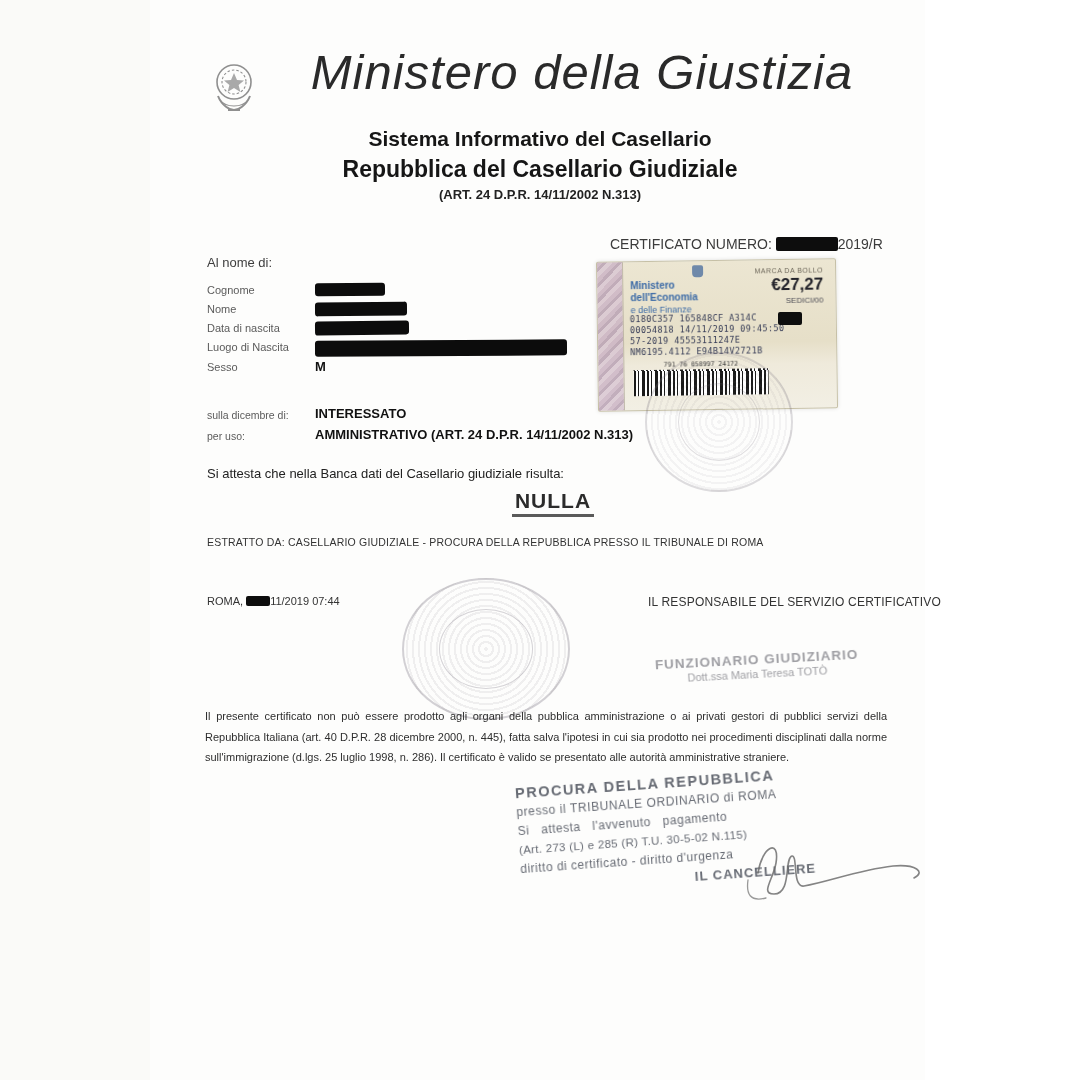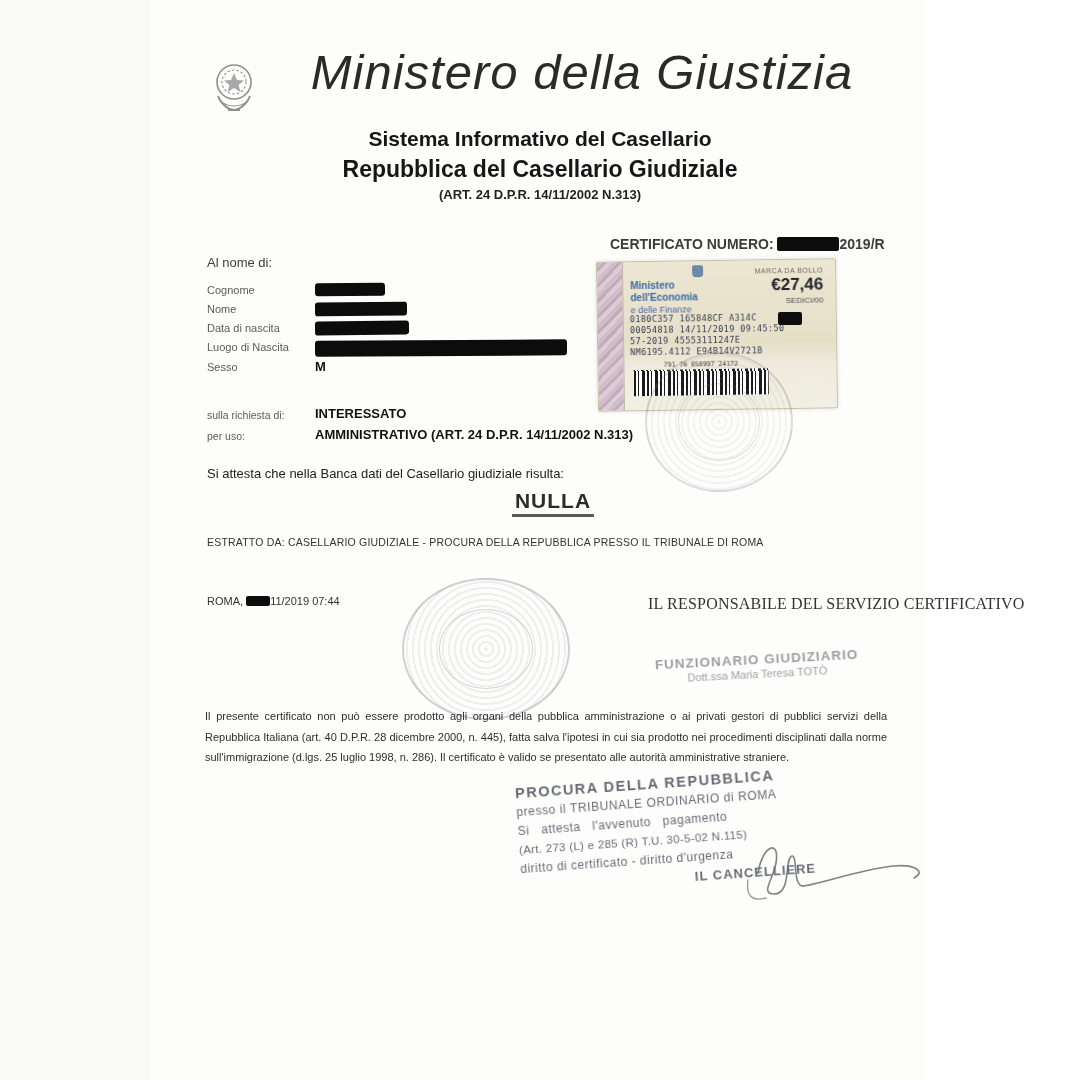--- a/index.html
+++ b/index.html
@@ -21,21 +21,21 @@
     left:292px;top:36px;width:580px;height:72px;
     font-family:Liberation Sans, sans-serif;font-style:italic;
     font-size:49px;line-height:72px;text-align:center;color:#2a2a2a;
     letter-spacing:1px;white-space:nowrap;filter:blur(.2px);
   }
   .system-line{left:140px;top:127px;width:800px;text-align:center;font-size:21px;font-weight:bold;color:#161616;filter:blur(.2px);}
   .doc-title{left:140px;top:156px;width:800px;text-align:center;font-size:23px;font-weight:bold;color:#161616;filter:blur(.2px);}
   .doc-subtitle{left:140px;top:187px;width:800px;text-align:center;font-size:13px;font-weight:bold;color:#222;}
 
   
-  .cert-number{left:610px;top:236px;font-size:14px;color:#3b3b3b;white-space:nowrap;font-weight:bold;}
+  .cert-number{left:610px;top:236px;font-size:14px;color:#3b3b3b;white-space:nowrap;}
   .cert-number .redact{display:inline-block;width:62px;height:14px;vertical-align:-2px;}
   .redact{background:#0d0d0d;border-radius:2px;}
 
   
   .section-label{left:207px;top:255px;font-size:13px;color:#3d3d3d;}
   .f-label{position:absolute;left:207px;font-size:11px;color:#5b5b5b;filter:blur(.25px);}
   .f-val{position:absolute;left:315px;font-size:13px;font-weight:bold;color:#111;}
   .bar{position:absolute;left:315px;background:#0c0c0c;border-radius:3px;}
   .bar1{top:283px;width:70px;height:13px;transform:rotate(-.6deg);}
   .bar2{top:302px;width:92px;height:14px;transform:rotate(-.5deg);}
@@ -48,21 +48,21 @@
 
   
   .attest{left:207px;top:466px;font-size:13px;color:#222;}
   .nulla-wrap{left:0;top:489px;width:1080px;text-align:center;margin-left:13px;}
   .nulla{display:inline-block;font-size:21px;font-weight:bold;letter-spacing:1px;color:#2b2b2b;border-bottom:3px solid #5a5a5a;padding:0 3px 1px 3px;}
 
   .extract{left:207px;top:536px;font-size:10.5px;color:#333;letter-spacing:.2px;white-space:nowrap;filter:blur(.2px);}
 
   .roma-line{left:207px;top:595px;font-size:11px;color:#333;white-space:nowrap;}
   .roma-line .redact{display:inline-block;width:24px;height:10px;vertical-align:-1px;}
-  .responsible{left:648px;top:595px;font-size:16px;color:#333;letter-spacing:.2px;white-space:nowrap;filter:blur(.2px);font-family:Liberation Serif, serif;}
+  .responsible{left:648px;top:595px;font-size:12px;color:#333;letter-spacing:.2px;white-space:nowrap;filter:blur(.2px);}
 
   
   .bollo{
     left:597px;top:260px;width:238px;height:148px;
     background:linear-gradient(180deg,#ece6d2 0%,#e6dfc8 55%,#efeadb 70%,#f2efe4 100%);
     border:1px solid #c6c0a6;border-radius:2px;
     transform:rotate(-.8deg);
     box-shadow:0 0 4px rgba(0,0,0,.12);
   }
   .bollo-strip{
@@ -160,21 +160,21 @@
 
 <div class="f-label" style="top:322px;">Data di nascita</div>
 <div class="bar bar3"></div>
 
 <div class="f-label" style="top:341px;">Luogo di Nascita</div>
 <div class="bar bar4"></div>
 
 <div class="f-label" style="top:361px;">Sesso</div>
 <div class="f-val" style="top:359px;">M</div>
 
-<div class="r-label" style="top:409px;">sulla richiesta di:</div>
+<div class="r-label" style="top:409px;">sulla dicembre di:</div>
 <div class="r-val" style="top:406px;">INTERESSATO</div>
 <div class="r-label" style="top:430px;">per uso:</div>
 <div class="r-val" style="top:427px;">AMMINISTRATIVO (ART. 24 D.P.R. 14/11/2002 N.313)</div>
 
 <div class="abs attest">Si attesta che nella Banca dati del Casellario giudiziale risulta:</div>
 <div class="abs nulla-wrap">
   <span class="nulla">NULLA</span>
 </div>
 
 <div class="abs extract">ESTRATTO DA: CASELLARIO GIUDIZIALE - PROCURA DELLA REPUBBLICA PRESSO IL TRIBUNALE DI ROMA</div>
@@ -186,21 +186,21 @@
 <div class="abs responsible">IL RESPONSABILE DEL SERVIZIO CERTIFICATIVO</div>
 
 <div class="abs bollo">
   <div class="bollo-strip"></div>
   <div class="bollo-emblem"></div>
   <div class="bollo-agency">
     <div class="l1">Ministero dell'Economia</div>
     <div class="l2">e delle Finanze</div>
   </div>
   <div class="bollo-kind">MARCA DA BOLLO</div>
-  <div class="bollo-amount">€27,46</div>
+  <div class="bollo-amount">€27,27</div>
   <div class="bollo-words">SEDICI/00</div>
   <div class="bollo-codes">
     <div>0180C357 165848CF   A314C</div>
     <div>00054818  14/11/2019 09:45:50</div>
     <div>57-2019   45553111247E</div>
     <div>NM6195.4112  E94B14V2721B</div>
   </div>
   <div class="bollo-barnum">791 76 058997 24172</div>
   <div class="barcode"></div>
 </div>

